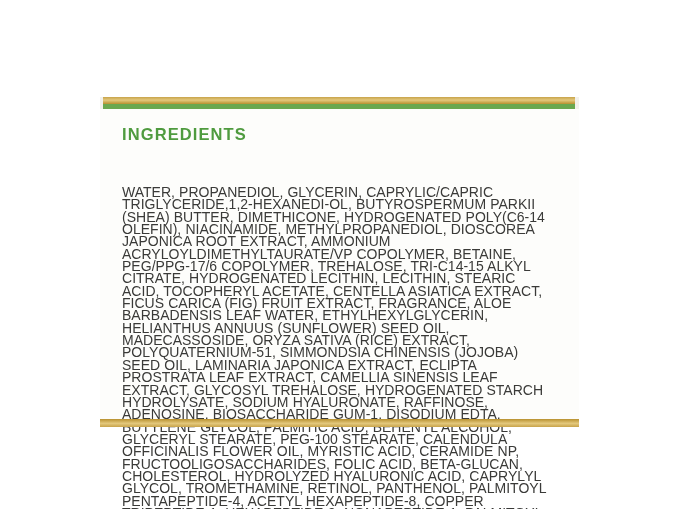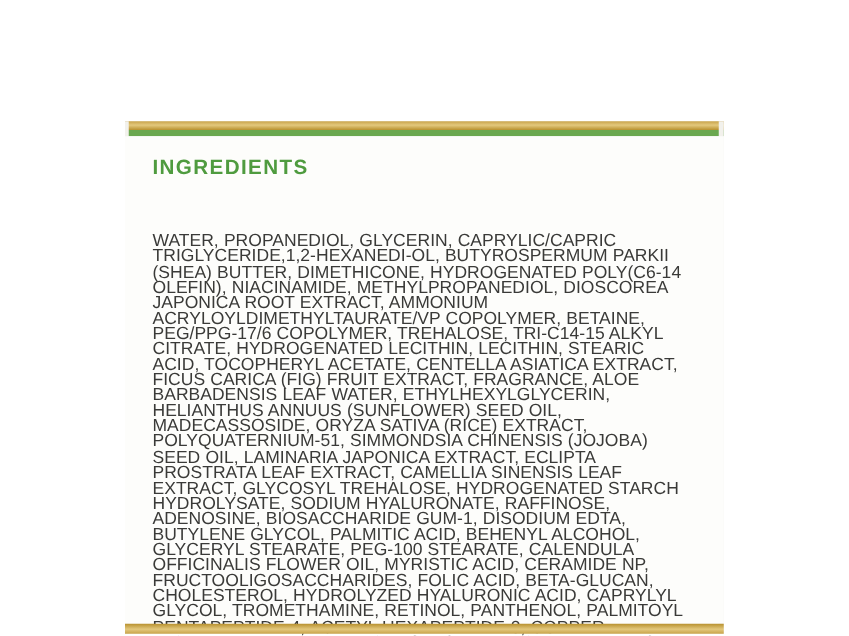--- a/index.html
+++ b/index.html
@@ -18,21 +18,21 @@
     width: 679px;
     height: 509px;
     background: #ffffff;
   }
   
   .label-panel {
     position: absolute;
     left: 100px;
     top: 97px;
     width: 479px;
-    height: 410px;
+    height: 330px;
     background: #fdfdfb;
     box-sizing: border-box;
   }
   
   .gold-bar-top {
     position: absolute;
     left: 0;
     top: 0;
     width: 100%;
     height: 7px;

